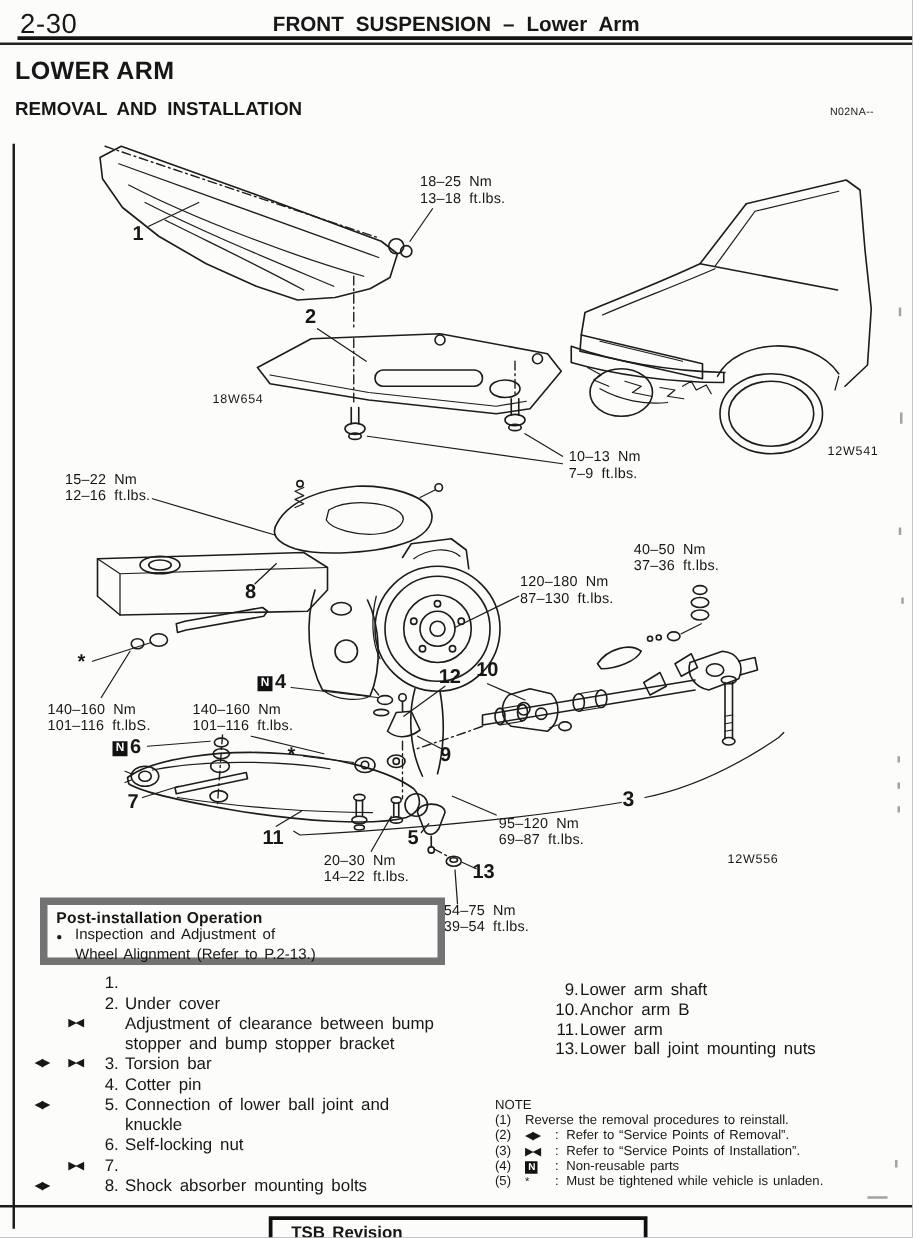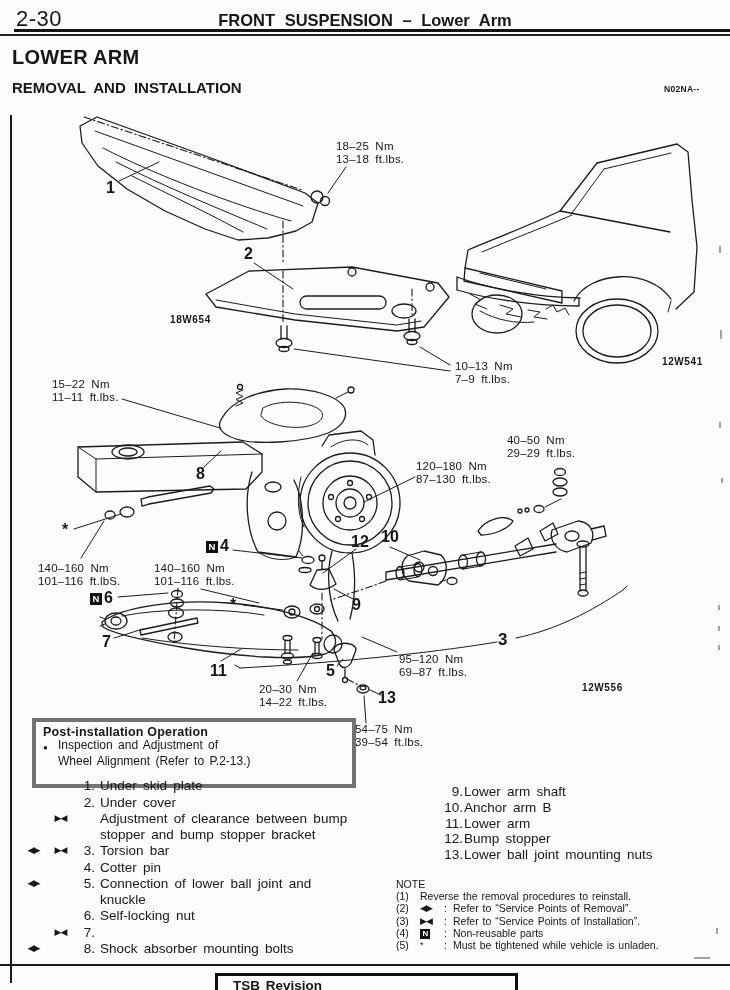--- a/index.html
+++ b/index.html
@@ -8,38 +8,38 @@
         font-family:"Liberation Sans",sans-serif;color:#171717;overflow:hidden}
   .abs{position:absolute}
 
   
   .pagenum{left:16px;top:6px;font-size:22px;font-weight:normal;letter-spacing:.5px}
   .htitle{left:0;top:11px;width:100%;text-align:center;font-size:16.5px;font-weight:bold;word-spacing:5px}
   .rule1{left:14px;top:29px;width:716px;height:3px;background:#141414}
   .rule2{left:0;top:34px;width:730px;height:2px;background:#232323}
   .sect{left:12px;top:46px;font-size:20px;font-weight:bold;letter-spacing:.3px}
   .subsect{left:12px;top:79px;font-size:15px;font-weight:bold;word-spacing:4px}
-  .seccode{left:664px;top:84px;font-size:8.5px;font-weight:bold;letter-spacing:.3px}
+  .seccode{left:664px;top:84px;font-size:8.5px;font-weight:normal;letter-spacing:.3px}
   .marginline{left:10px;top:115px;width:2px;height:868px;background:#1c1c1c}
 
   
   .art{position:absolute;left:0;top:0}
   .art path,.art line,.art ellipse,.art circle,.art rect{stroke:#1c1c1c;fill:none;stroke-width:1.3;stroke-linecap:round;stroke-linejoin:round}
   .art .dd{stroke-dasharray:7 3 1.5 3;stroke-width:1.1}
   .art .thin{stroke-width:1}
   .tq{position:absolute;font-weight:normal;font-size:11.5px;line-height:13px;letter-spacing:.2px;word-spacing:3px;white-space:nowrap}
   .callout{position:absolute;font-weight:bold;font-size:16px;line-height:16px;white-space:nowrap}
   .callout.big{font-size:17px}
-  .fig-code{position:absolute;font-weight:bold;font-size:10px;letter-spacing:.6px}
+  .fig-code{position:absolute;font-weight:normal;font-size:10px;letter-spacing:.6px}
   .nbox{display:inline-block;width:12px;height:12px;background:#111;color:#fff;font-size:9.5px;font-weight:bold;
         text-align:center;line-height:12px;margin-right:2px;vertical-align:1px}
   .ast{position:absolute;font-weight:bold;font-size:16px}
 
   
-  .postbox{position:absolute;left:32px;top:718px;width:324px;height:70px;border:4px solid #737373;padding:3px 7px}
+  .postbox{position:absolute;left:32px;top:718px;width:324px;height:54px;border:6px solid #737373;padding:3px 7px}
   .postbox .ptitle{font-size:12.5px;font-weight:bold;letter-spacing:.2px}
   .postbox .prow{display:flex;font-size:12px;line-height:13.5px;word-spacing:2px}
   .postbox .pbul{width:15px;font-size:8px;padding-top:2px}
   .postbox .pind{padding-left:15px;font-size:12px;line-height:13.5px;word-spacing:2px}
 
   
   .steps{position:absolute;left:20px;top:778px;width:368px}
   .steps .shead{font-size:13.5px;font-weight:bold;word-spacing:2px;padding-left:14px;margin-bottom:4px}
   .srow{display:flex;font-size:13.5px;line-height:15.5px;word-spacing:2.5px;margin-bottom:1px}
   .mr,.mi{width:27px;flex:none;text-align:center;font-size:9px;letter-spacing:-1px}
@@ -236,25 +236,25 @@
   <div class="tq" style="left:336px;top:140px">
     <div>18–25 Nm</div>
       <div>13–18 ft.lbs.</div>
   </div>
   <div class="tq" style="left:455px;top:360px">
     <div>10–13 Nm</div>
       <div>7–9 ft.lbs.</div>
   </div>
   <div class="tq" style="left:52px;top:378px">
     <div>15–22 Nm</div>
-      <div>11–11 ft.lbs.</div>
+      <div>12–16 ft.lbs.</div>
   </div>
   <div class="tq" style="left:507px;top:434px">
     <div>40–50 Nm</div>
-      <div>29–29 ft.lbs.</div>
+      <div>37–36 ft.lbs.</div>
   </div>
   <div class="tq" style="left:416px;top:460px">
     <div>120–180 Nm</div>
       <div>87–130 ft.lbs.</div>
   </div>
   <div class="tq" style="left:38px;top:562px">
     <div>140–160 Nm</div>
       <div>101–116 ft.lbS.</div>
   </div>
   <div class="tq" style="left:154px;top:562px">
@@ -302,21 +302,20 @@
       <span>Inspection and Adjustment of</span>
     </div>
     <div class="pind">Wheel Alignment (Refer to P.2-13.)</div>
   </div>
 
   <div class="steps">
     <div class="srow">
       <span class="mr"></span>
         <span class="mi"></span>
         <span class="snum">1.</span>
-        <span class="stext">Under skid plate</span>
     </div>
     <div class="srow">
       <span class="mr"></span>
         <span class="mi"></span>
         <span class="snum">2.</span>
         <span class="stext">Under cover</span>
     </div>
     <div class="srow">
       <span class="mr"></span>
         <span class="mi">▶◀</span>
@@ -367,24 +366,20 @@
       </div>
     <div class="rcrow">
         <span class="rcnum">10.</span>
         <span class="rctext">Anchor arm B</span>
       </div>
     <div class="rcrow">
         <span class="rcnum">11.</span>
         <span class="rctext">Lower arm</span>
       </div>
     <div class="rcrow">
-        <span class="rcnum">12.</span>
-        <span class="rctext">Bump stopper</span>
-      </div>
-    <div class="rcrow">
         <span class="rcnum">13.</span>
         <span class="rctext">Lower ball joint mounting nuts</span>
       </div>
   </div>
 
   <div class="note">
     <div>NOTE</div>
     <div class="nrow">
       <span class="nnum">(1)</span>
       <span>Reverse the removal procedures to reinstall.</span>

